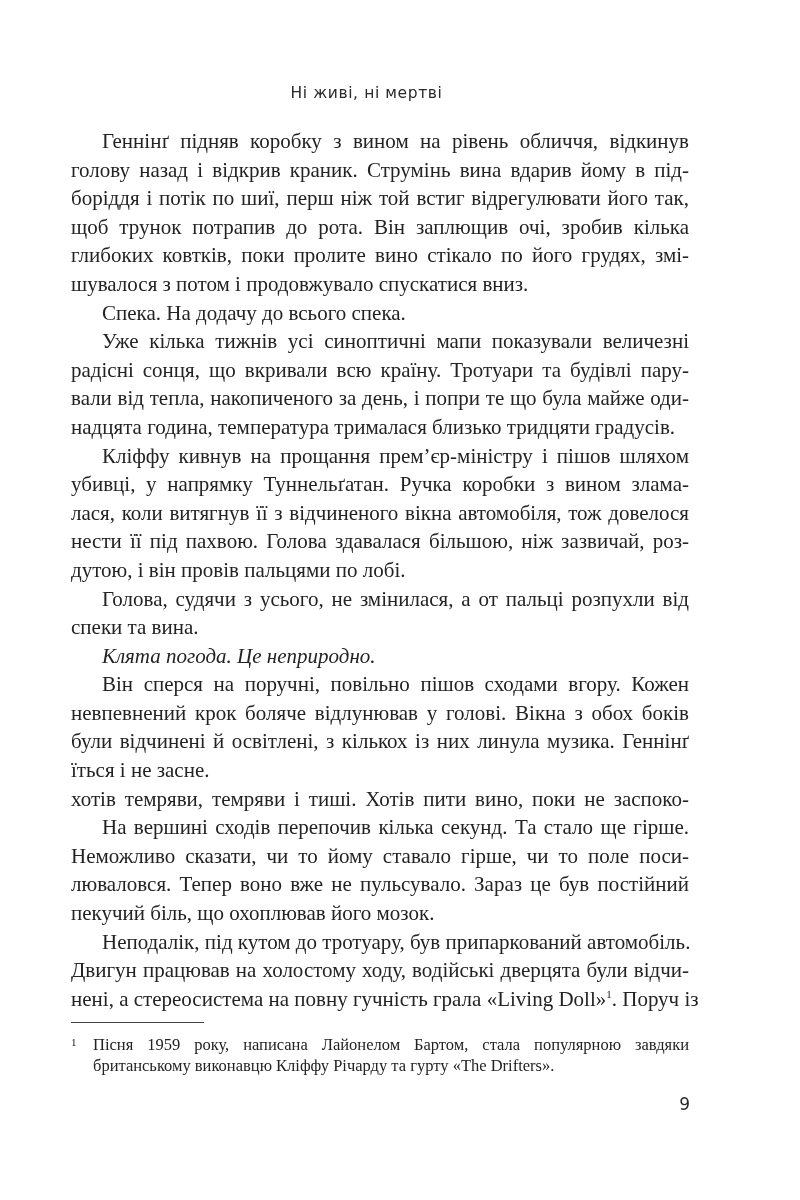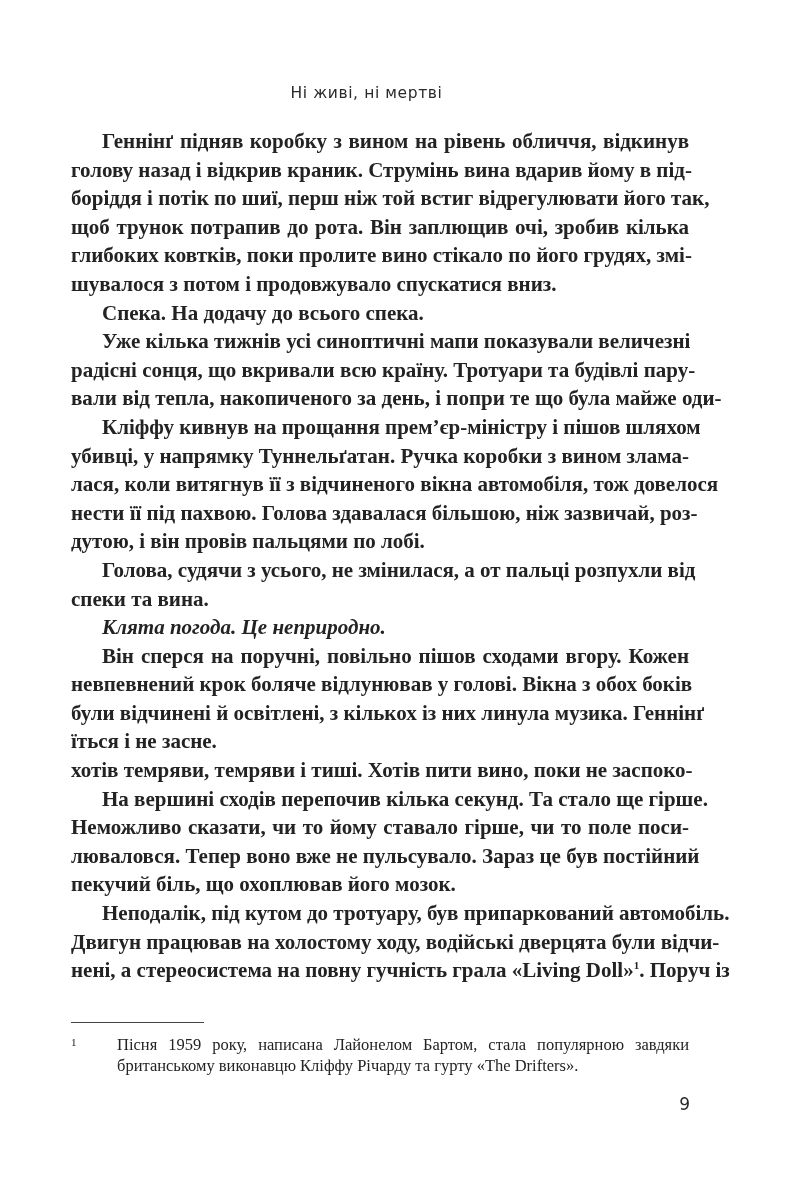--- a/index.html
+++ b/index.html
@@ -5,33 +5,33 @@
   html, body { margin: 0; padding: 0; background: #ffffff; }
   body { width: 800px; height: 1200px; position: relative; overflow: hidden; color: #222; }
   .header {
     position: absolute; top: 84px; left: 0; width: 733px; text-align: center;
     font-family: "DejaVu Sans", sans-serif; font-size: 15.5px; letter-spacing: 0.6px; color: #2a2a2a;
   }
   .body-text {
     position: absolute; top: 127px; left: 71px; width: 618px;
     font-family: "Liberation Serif", serif; font-size: 21px; line-height: 28.6px; color: #232323;
   }
-  .line { display: block; white-space: nowrap; text-align: justify; text-align-last: justify; height: 28.6px; font-weight: bold; }
+  .line { display: block; white-space: nowrap; text-align: justify; text-align-last: justify; height: 28.6px; }
   .line.last { text-align-last: left; }
   .line.indent { padding-left: 31px; }
   .italic { font-style: italic; }
   .sup { font-size: 11px; vertical-align: super; line-height: 0; }
   .rule { position: absolute; top: 1022px; left: 71px; width: 133px; height: 0; border-top: 1px solid #444; }
   .footnote {
     position: absolute; top: 1034px; left: 71px; width: 618px;
     font-family: "Liberation Serif", serif; font-size: 16.5px; line-height: 21px; color: #232323;
   }
   .fn-mark { position: absolute; left: 0; top: -2px; font-size: 11px; }
   .fn-text { margin-left: 22px; }
-  .fn-line { display: block; white-space: nowrap; text-align: justify; text-align-last: justify; margin-left: 24px; }
+  .fn-line { display: block; white-space: nowrap; text-align: justify; text-align-last: justify; }
   .fn-line.last { text-align-last: left; }
   .page-number {
     position: absolute; top: 1094px; left: 670px; width: 20px; text-align: right;
     font-family: "DejaVu Sans", sans-serif; font-size: 17px; color: #2a2a2a;
   }
 </style>
 </head>
 <body>
 
 <div class="header">Ні живі, ні мертві</div>
@@ -45,20 +45,21 @@
       <span class="line">глибоких ковтків, поки пролите вино стікало по його грудях, змі-</span>
       <span class="line last">шувалося з потом і продовжувало спускатися вниз.</span>
     </div>
     <div>
       <span class="line indent last">Спека. На додачу до всього спека.</span>
     </div>
     <div>
       <span class="line indent">Уже кілька тижнів усі синоптичні мапи показували величезні</span>
       <span class="line">радісні сонця, що вкривали всю країну. Тротуари та будівлі пару-</span>
       <span class="line">вали від тепла, накопиченого за день, і попри те що була майже оди-</span>
+      <span class="line last">надцята година, температура трималася близько тридцяти градусів.</span>
     </div>
     <div>
       <span class="line indent">Кліффу кивнув на прощання прем’єр-міністру і пішов шляхом</span>
       <span class="line">убивці, у напрямку Туннельґатан. Ручка коробки з вином злама-</span>
       <span class="line">лася, коли витягнув її з відчиненого вікна автомобіля, тож довелося</span>
       <span class="line">нести її під пахвою. Голова здавалася більшою, ніж зазвичай, роз-</span>
       <span class="line last">дутою, і він провів пальцями по лобі.</span>
     </div>
     <div>
       <span class="line indent">Голова, судячи з усього, не змінилася, а от пальці розпухли від</span>

